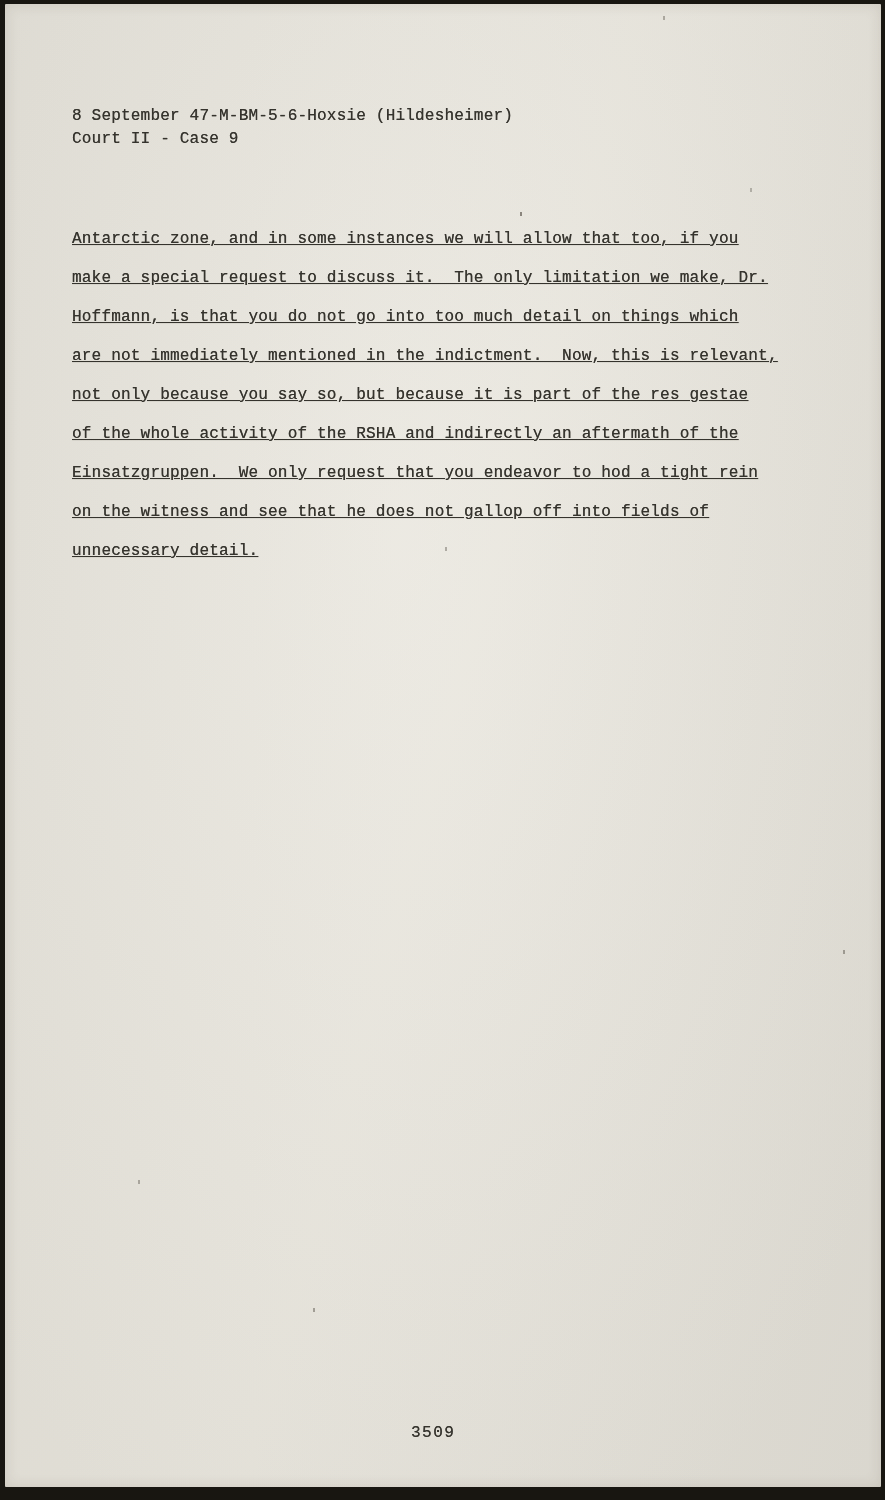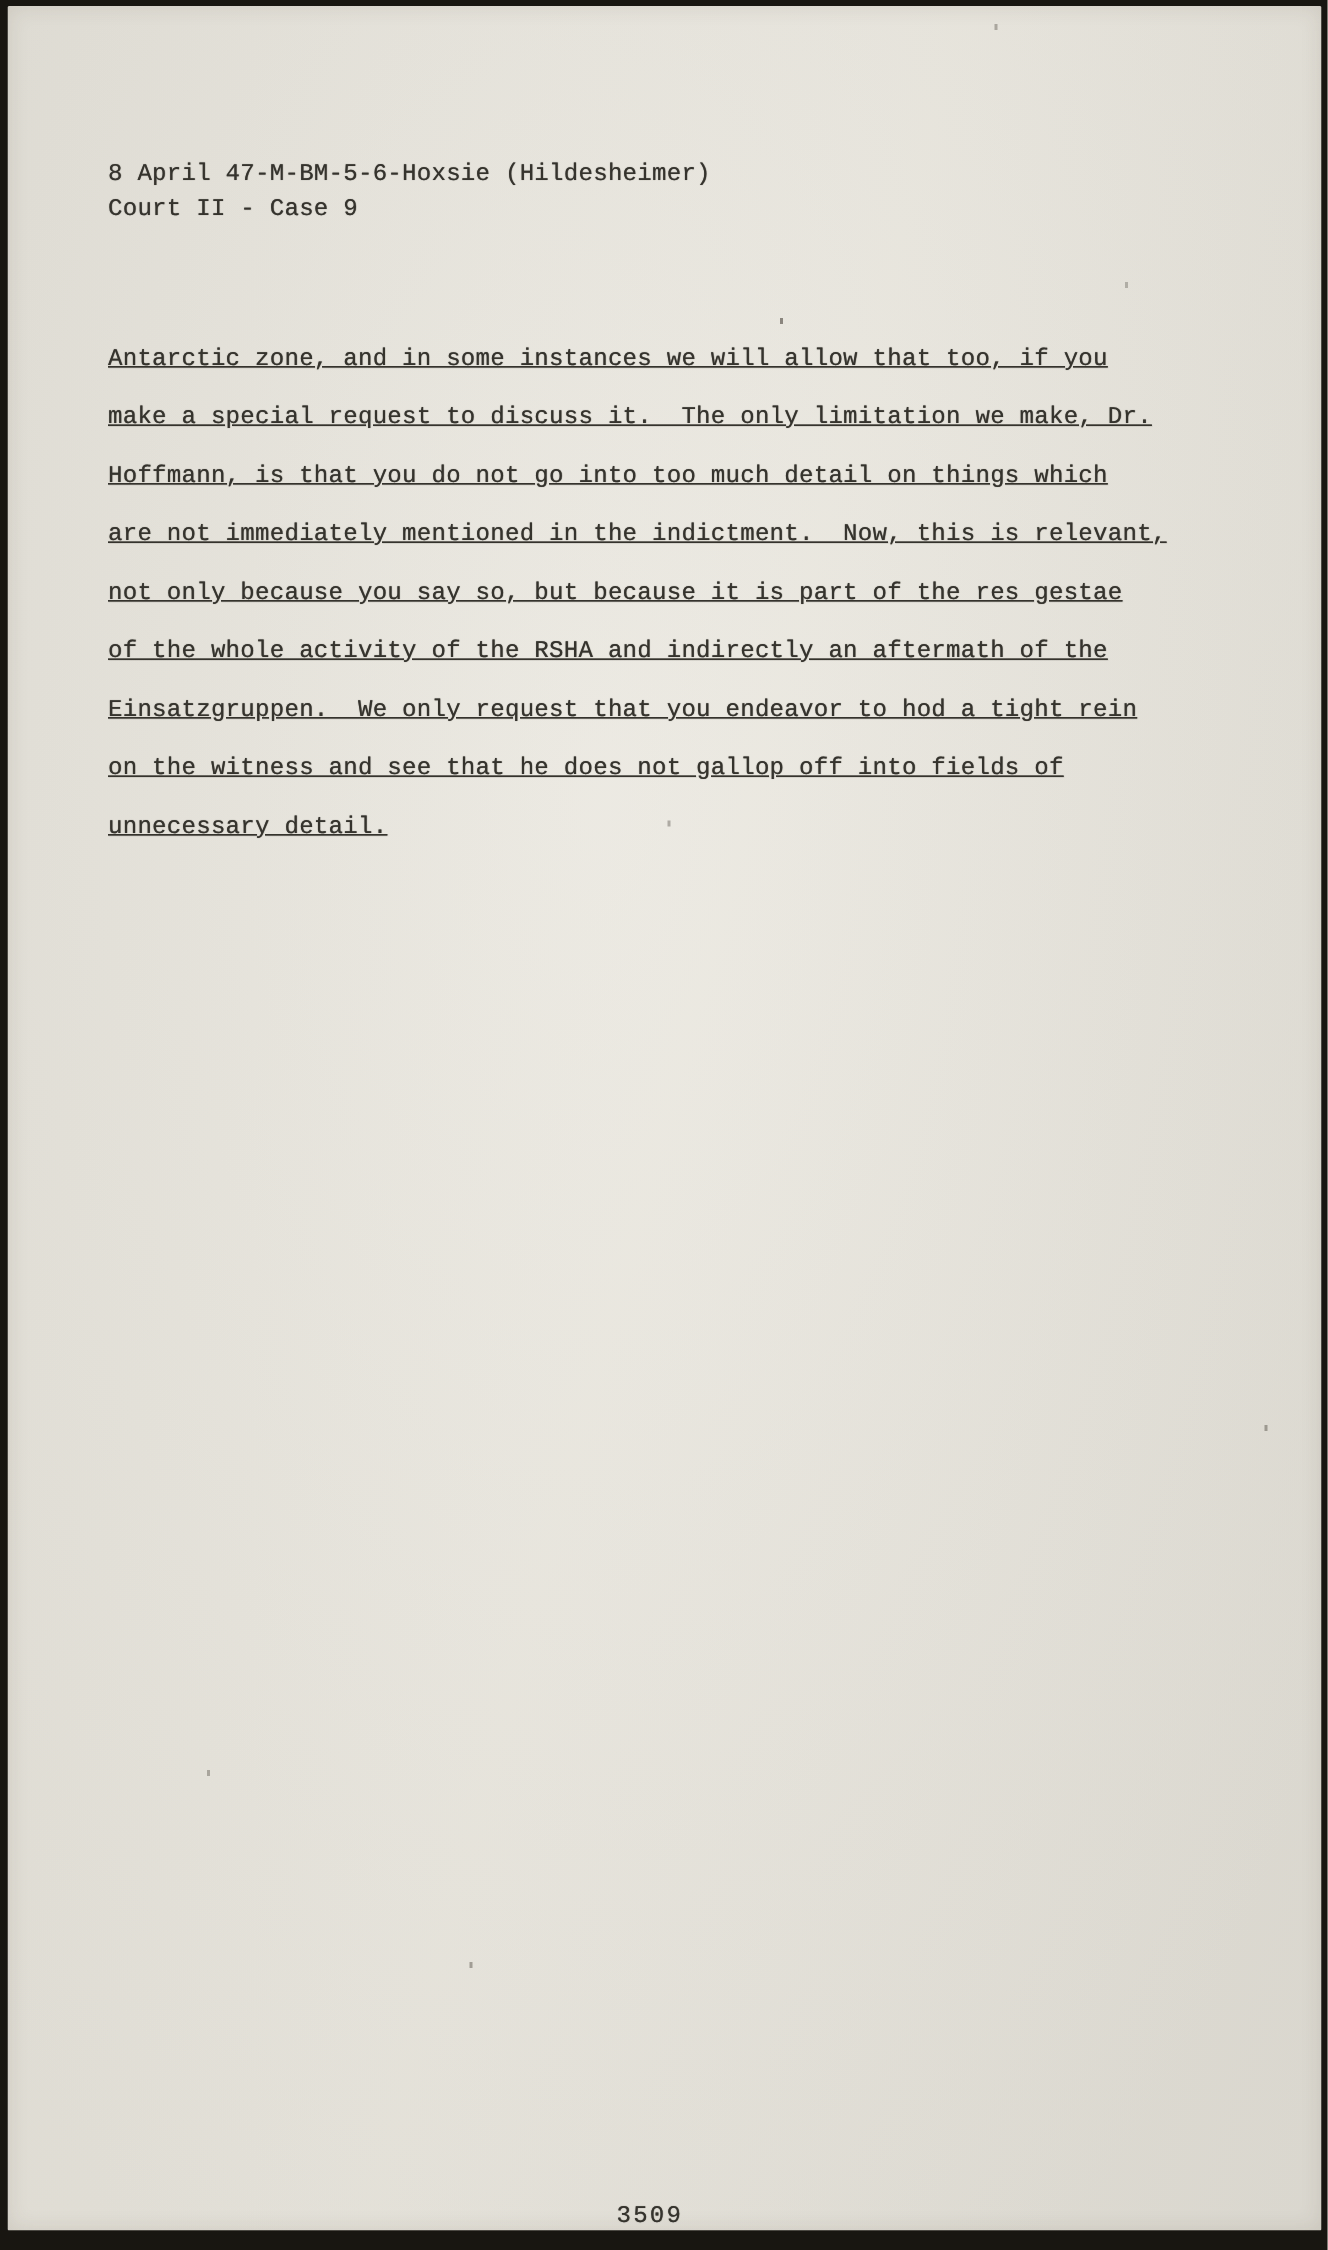--- a/index.html
+++ b/index.html
@@ -41,21 +41,21 @@
     line-height: 23px;
   }
   .body-block {
     left: 67px;
     top: 216px;
     line-height: 39px;
     text-decoration: underline;
   }
   .page-number {
     left: 406px;
-    top: 1464px;
+    top: 1420px;
     letter-spacing: 1.5px;
   }
   
   .specks {
     position: absolute;
     top: 0; left: 0;
     width: 2px; height: 4px;
     background: transparent;
     box-shadow:
       515px 208px 0 0 rgba(60,55,45,0.55),
@@ -65,21 +65,21 @@
       133px 1176px 0 0 rgba(60,55,45,0.35),
       308px 1304px 0 0 rgba(60,55,45,0.40),
       658px 12px  0 0 rgba(60,55,45,0.35);
   }
 </style>
 </head>
 <body>
 
 <div class="paper">
 
-  <div class="typewriter header-block">8 April 47-M-BM-5-6-Hoxsie (Hildesheimer)
+  <div class="typewriter header-block">8 September 47-M-BM-5-6-Hoxsie (Hildesheimer)
 Court II - Case 9</div>
 
   <div class="typewriter body-block">Antarctic zone, and in some instances we will allow that too, if you
 make a special request to discuss it.  The only limitation we make, Dr.
 Hoffmann, is that you do not go into too much detail on things which
 are not immediately mentioned in the indictment.  Now, this is relevant,
 not only because you say so, but because it is part of the res gestae
 of the whole activity of the RSHA and indirectly an aftermath of the
 Einsatzgruppen.  We only request that you endeavor to hod a tight rein
 on the witness and see that he does not gallop off into fields of

